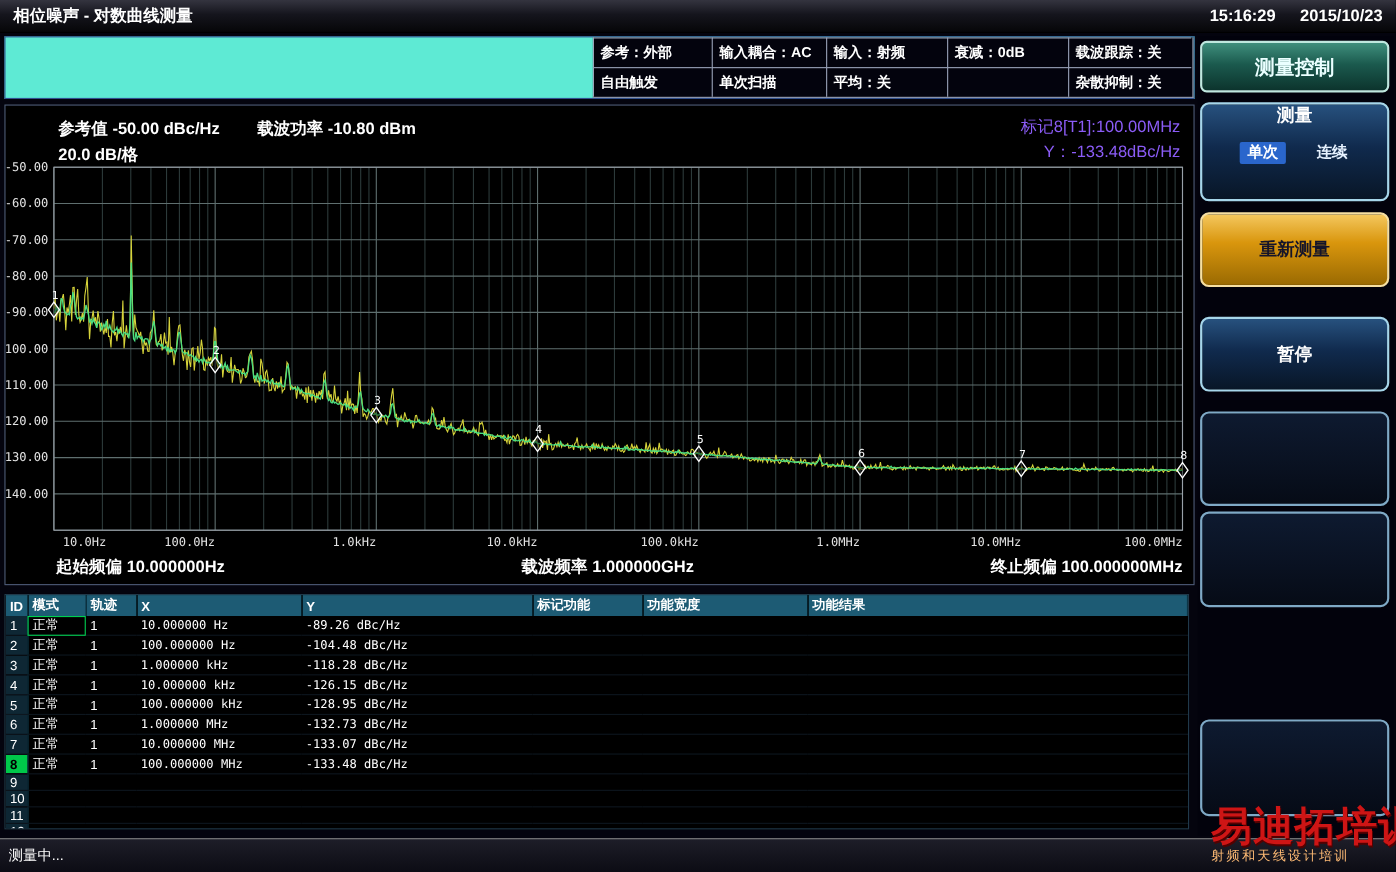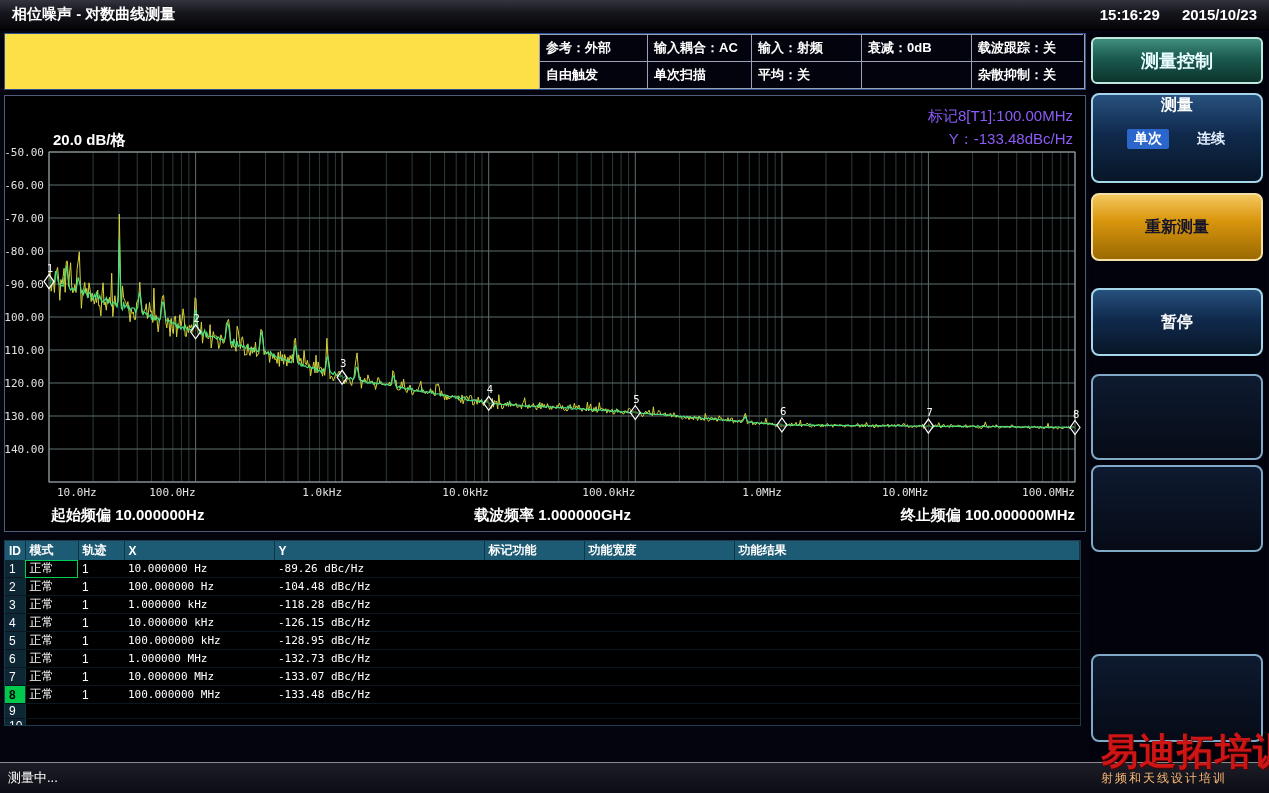--- a/index.html
+++ b/index.html
@@ -8,21 +8,21 @@
 
   
   .titlebar { position:absolute; left:0; top:0; width:1269px; height:30px;
     background:linear-gradient(180deg,#34343f 0%,#15151d 45%,#060608 100%);
     display:flex; justify-content:space-between; align-items:center; padding:0 12px;
     font-size:15px; font-weight:bold; border-bottom:1px solid #000; }
   .titlebar .clock span { margin-left:18px; font-weight:bold; }
 
   
   .top-strip { position:absolute; left:4px; top:33px; width:1082px; height:57px;
-    background:#fde047; border:1px solid #31508e; }
+    background:#5eead4; border:1px solid #31508e; }
   .settings-grid { position:absolute; right:0; top:0; height:100%; width:546px;
     display:grid; grid-template-columns:108px 104px 110px 110px 112px; grid-template-rows:50% 50%;
     border-right:1px solid #9aa2b8; border-bottom:1px solid #9aa2b8; background:#03030d; }
   .setcell { border-left:1px solid #9aa2b8; border-top:1px solid #9aa2b8;
     display:flex; align-items:center; padding-left:6px; font-size:13px; font-weight:bold; white-space:nowrap; overflow:hidden; }
 
   
   .chart-panel { position:absolute; left:4px; top:95px; width:1082px; height:437px;
     background:#000; border:1px solid #4f5d7a; }
   .chart-hdr-left { position:absolute; left:48px; top:12px; font-size:15px; font-weight:bold; }
@@ -30,21 +30,21 @@
   .chart-scale { position:absolute; left:48px; top:35px; font-size:15px; font-weight:bold; }
   .chart-marker-readout { position:absolute; right:12px; top:8px; text-align:right;
     font-size:15px; line-height:1.55; color:#8b5cf6; }
   #plot-svg { position:absolute; left:0; top:50px; }
   .chart-footer { position:absolute; left:0; top:410px; width:100%; display:flex;
     justify-content:space-between; padding:0 10px 0 46px; font-size:15px; font-weight:bold; }
   .axlbl { font-family:"DejaVu Sans Mono","Liberation Mono",monospace; font-size:11px; fill:#e2e2e2; }
   .mklbl { font-family:"DejaVu Sans","Liberation Sans",sans-serif; font-size:10px; fill:#fff; }
 
   
-  .mtable-panel { position:absolute; left:4px; top:540px; width:1077px; height:186px;
+  .mtable-panel { position:absolute; left:4px; top:540px; width:1077px; height:214px;
     background:#000; border:1px solid #20394a; overflow:hidden; }
   .mtable { width:100%; border-collapse:collapse; table-layout:fixed; }
   .mtable th { background:#1d5b74; color:#fff; font-size:12px; font-weight:bold; text-align:left;
     padding:1px 4px; height:16px; border-right:1px solid #0c3646; white-space:nowrap; overflow:hidden; }
   .mtable td { color:#fff; font-size:12px; padding:0 4px; height:15px;
     border-bottom:1px solid #0d161e; white-space:nowrap; overflow:hidden; }
   .mtable td.idcell { background:#0e2734; border-right:1px solid #0c3646; }
   .mtable td.id-selected { background:#00c84a; color:#000; font-weight:bold; }
   .mtable td.mode-outline { outline:1px solid #00d050; outline-offset:-1px; }
   .mtable td.mono { font-family:"DejaVu Sans Mono","Liberation Mono",monospace; font-size:11px;margin-left:11px; }
@@ -105,20 +105,24 @@
       <div class="setcell">载波跟踪：关</div>
       <div class="setcell">自由触发</div>
       <div class="setcell">单次扫描</div>
       <div class="setcell">平均：关</div>
       <div class="setcell"></div>
       <div class="setcell">杂散抑制：关</div>
     </div>
   </div>
 
   <div class="chart-panel">
+    <div class="chart-hdr-left">
+      <span>参考值 -50.00 dBc/Hz</span>
+      <span class="gap">载波功率 -10.80 dBm</span>
+    </div>
     <div class="chart-scale">20.0 dB/格</div>
     <div class="chart-marker-readout">
       <div>标记8[T1]:100.00MHz</div>
       <div>Y：-133.48dBc/Hz</div>
     </div>
     <svg id="plot-svg" width="1082" height="360">
         <line x1="88.1" y1="6.0" x2="88.1" y2="336.0" stroke="#2c3a3a" stroke-width="1"></line>
         <line x1="113.9" y1="6.0" x2="113.9" y2="336.0" stroke="#2c3a3a" stroke-width="1"></line>
         <line x1="132.2" y1="6.0" x2="132.2" y2="336.0" stroke="#2c3a3a" stroke-width="1"></line>
         <line x1="146.4" y1="6.0" x2="146.4" y2="336.0" stroke="#2c3a3a" stroke-width="1"></line>

